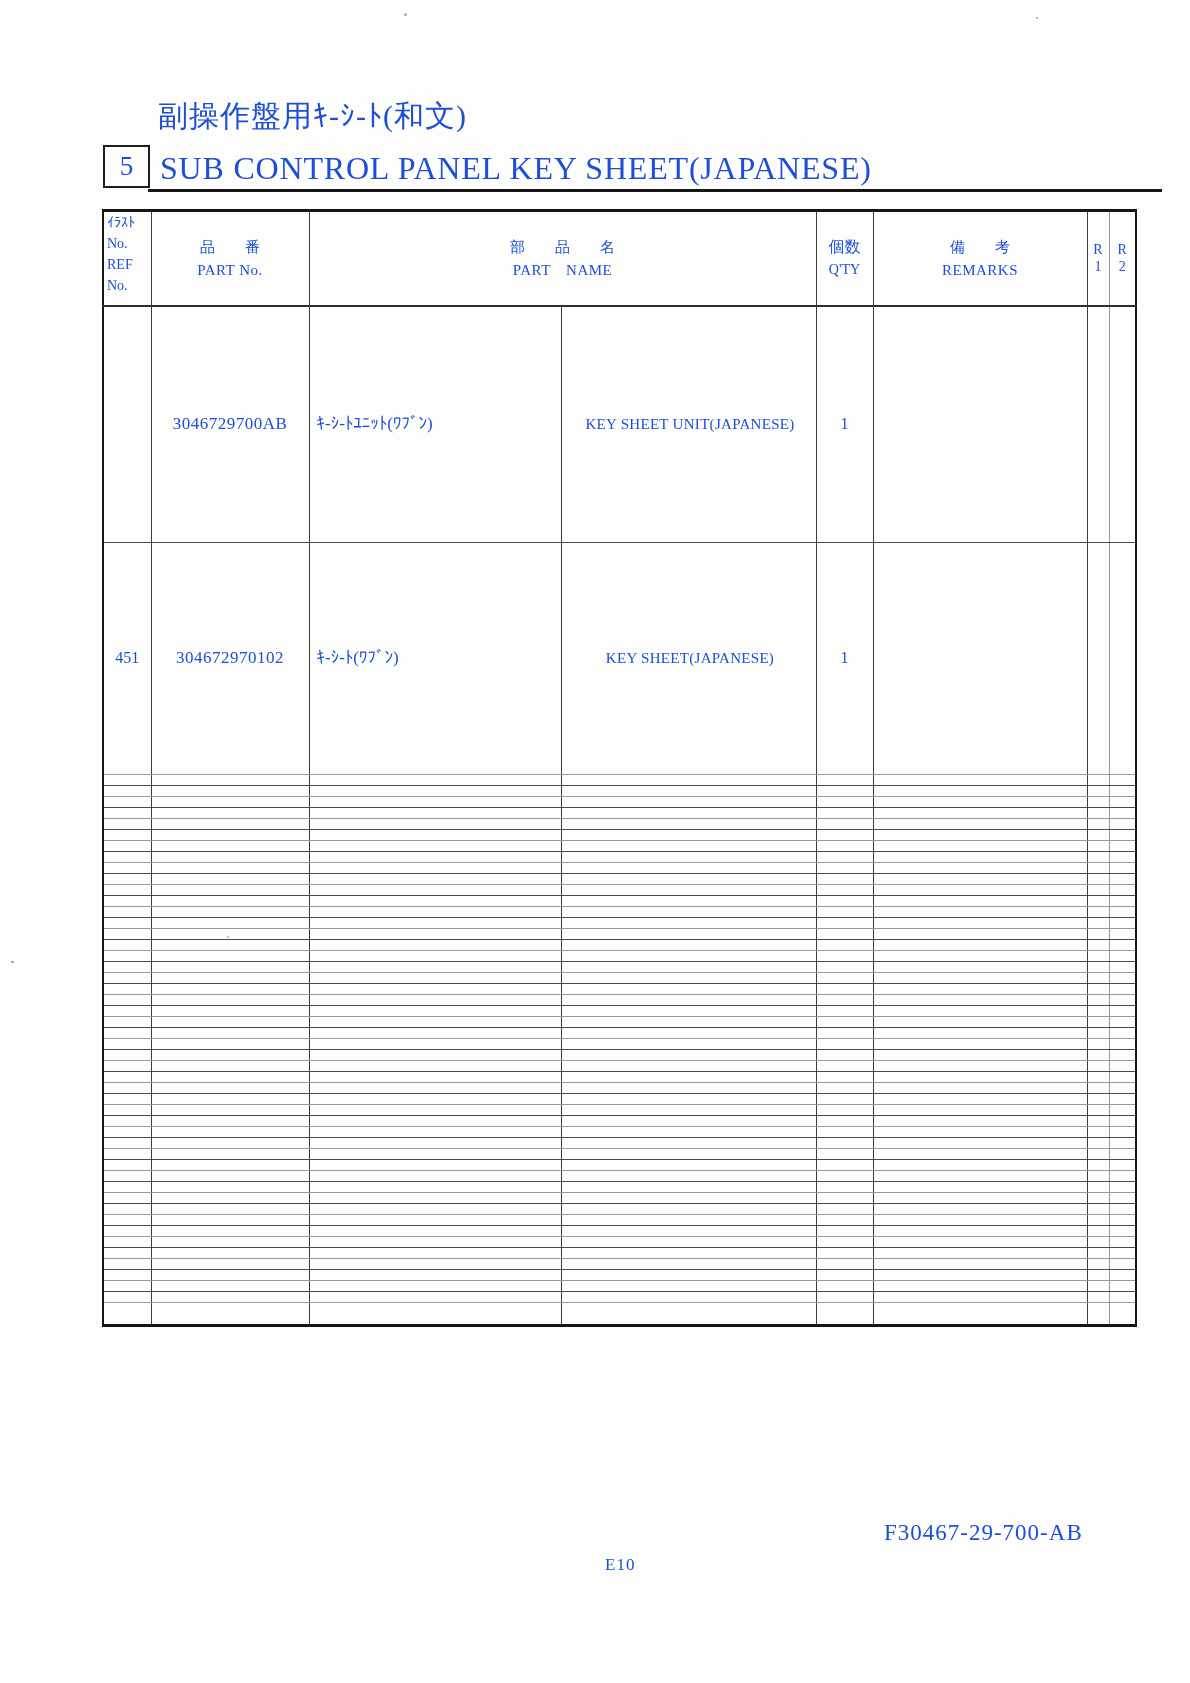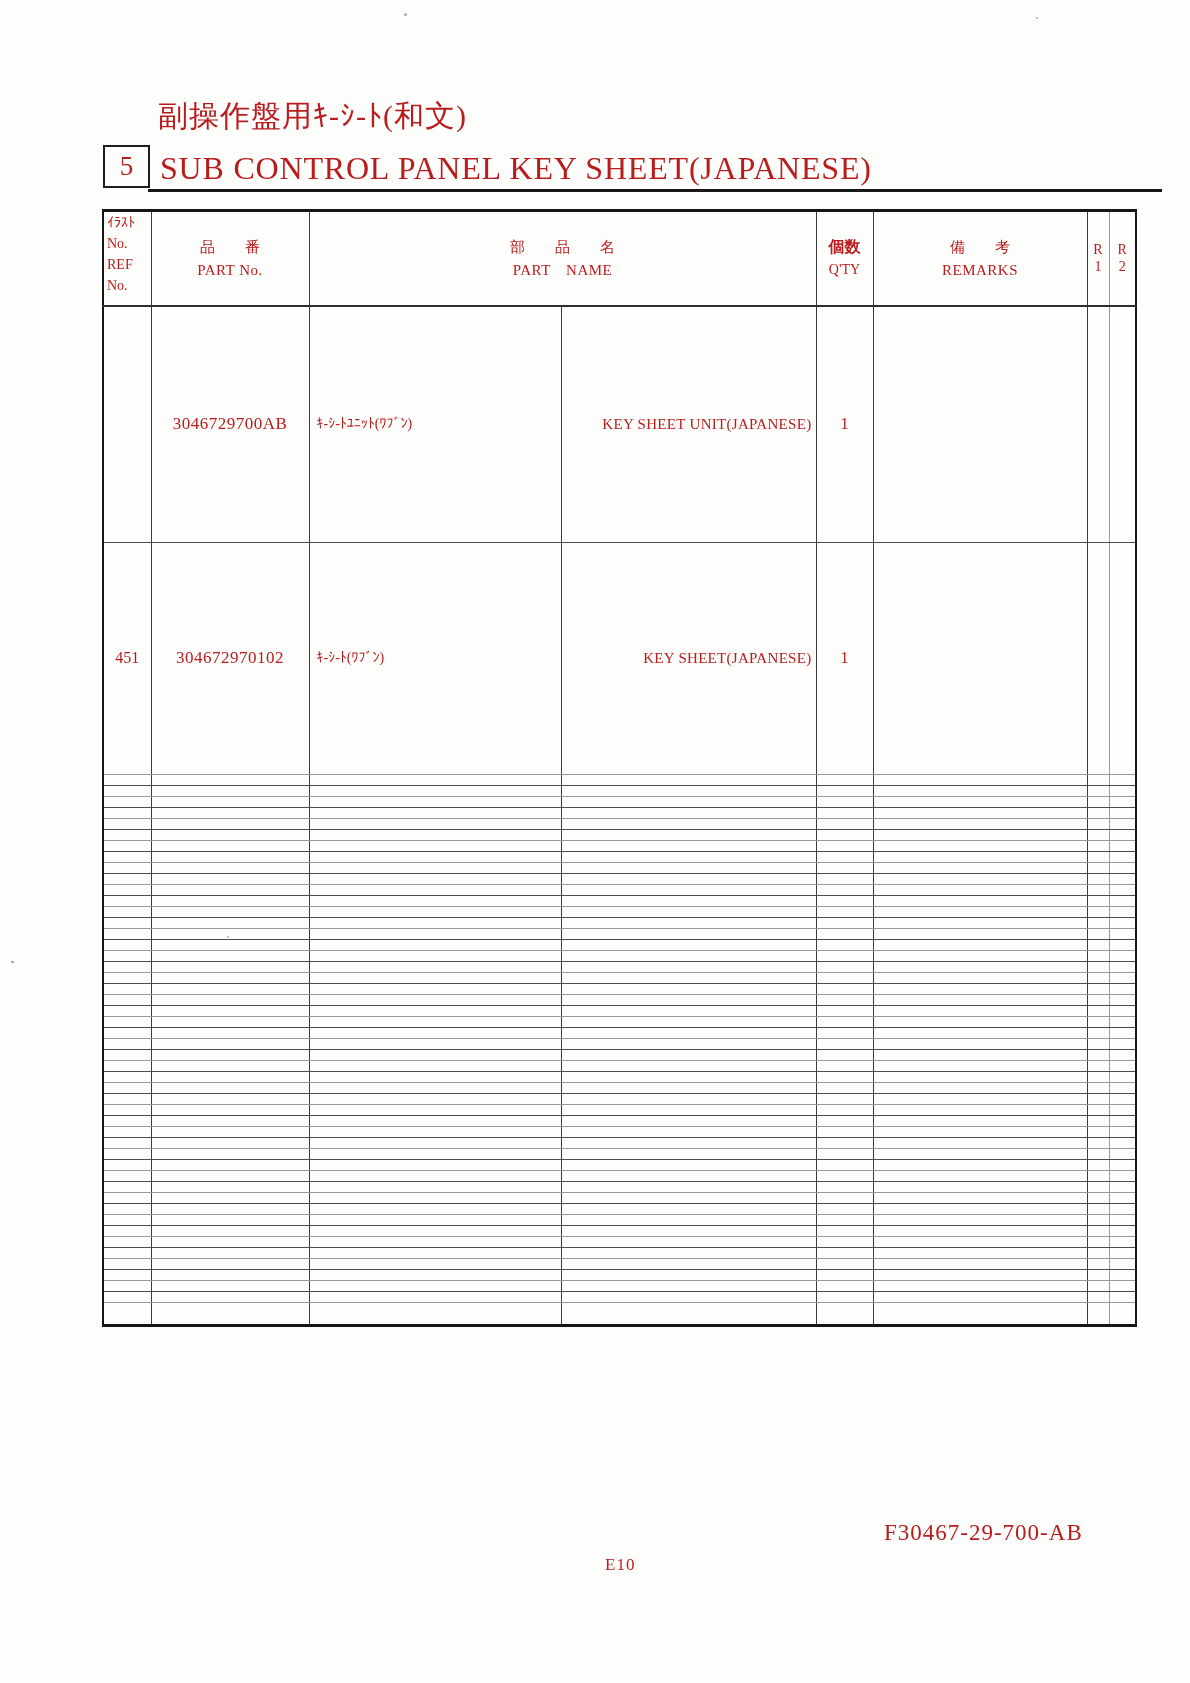--- a/index.html
+++ b/index.html
@@ -3,21 +3,21 @@
 <meta charset="utf-8">
 <style>
   * { margin:0; padding:0; box-sizing:border-box; }
   html,body { background:#e8e8e8; }
   .page {
     position:relative;
     width:1190px; height:1683px;
     margin:0 auto;
     background:#fdfdfb;
     font-family:"Liberation Serif","DejaVu Serif",serif;
-    color:#b91c1c;
+    color:#1d4ed8;
     overflow:hidden;
   }
 
   
   .jp-title{
     position:absolute; left:158px; top:96px;
     font-size:30px; letter-spacing:1px; white-space:nowrap;
   }
   .section-box{
     position:absolute; left:103px; top:145px;
@@ -53,36 +53,36 @@
 
   thead th{
     height:95px; vertical-align:middle;
     border-bottom:2px solid #2e2e2e;
     padding:0; text-align:center;
   }
   th.h-ref{ vertical-align:top; text-align:left; }
   th.h-ref div{ font-size:14px; line-height:21px; padding-left:3px; letter-spacing:0; }
   .h-line-jp{ font-size:15px; line-height:24px; }
   .h-line-en{ font-size:15px; line-height:22px; letter-spacing:0.5px; }
-  th.h-qty .h-line-jp{ font-size:16px;font-weight:bold; }
+  th.h-qty .h-line-jp{ font-size:16px; }
   th.h-qty .h-line-en{ font-size:14px; letter-spacing:0; }
   th.h-r1 div, th.h-r2 div{ font-size:14px; line-height:17px; }
 
   tbody td{
     border-bottom:1px solid #4a4a4a;
     padding:0 4px;
     font-size:16px;
   }
   tbody tr:nth-child(even) td{ border-bottom-color:#999; }
   tbody tr:last-child td{ border-bottom:none; }
 
   td.c-ref{ text-align:center; font-size:16px; }
   td.c-part-no{ text-align:center; font-size:17px; letter-spacing:0.5px; }
-  td.c-name-jp{ text-align:left; padding-left:7px; font-size:14px; }
-  td.c-name-en{ text-align:right; padding-left:7px; font-size:15px; letter-spacing:0.3px; }
+  td.c-name-jp{ text-align:left; padding-left:7px; font-size:17px; }
+  td.c-name-en{ text-align:center; padding-left:7px; font-size:15px; letter-spacing:0.3px; }
   td.c-qty{ text-align:center; font-size:16px; }
 
   
   .doc-number{
     position:absolute; left:884px; top:1520px;
     font-size:23px; letter-spacing:1px; white-space:nowrap;
   }
   .page-number{
     position:absolute; left:605px; top:1555px;
     font-size:17px; letter-spacing:1px;

